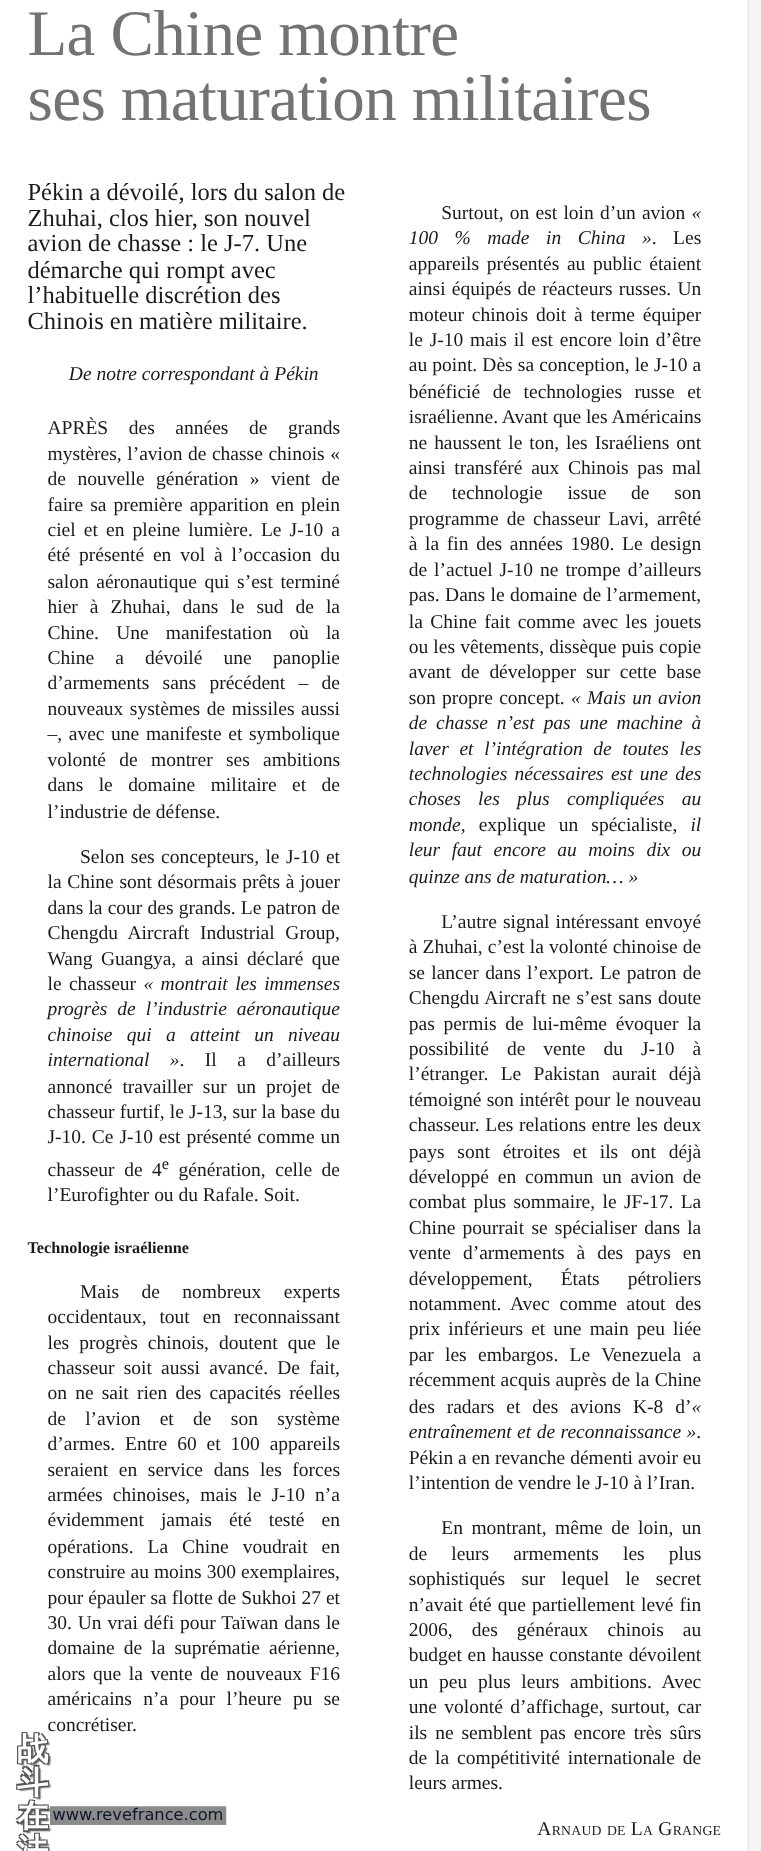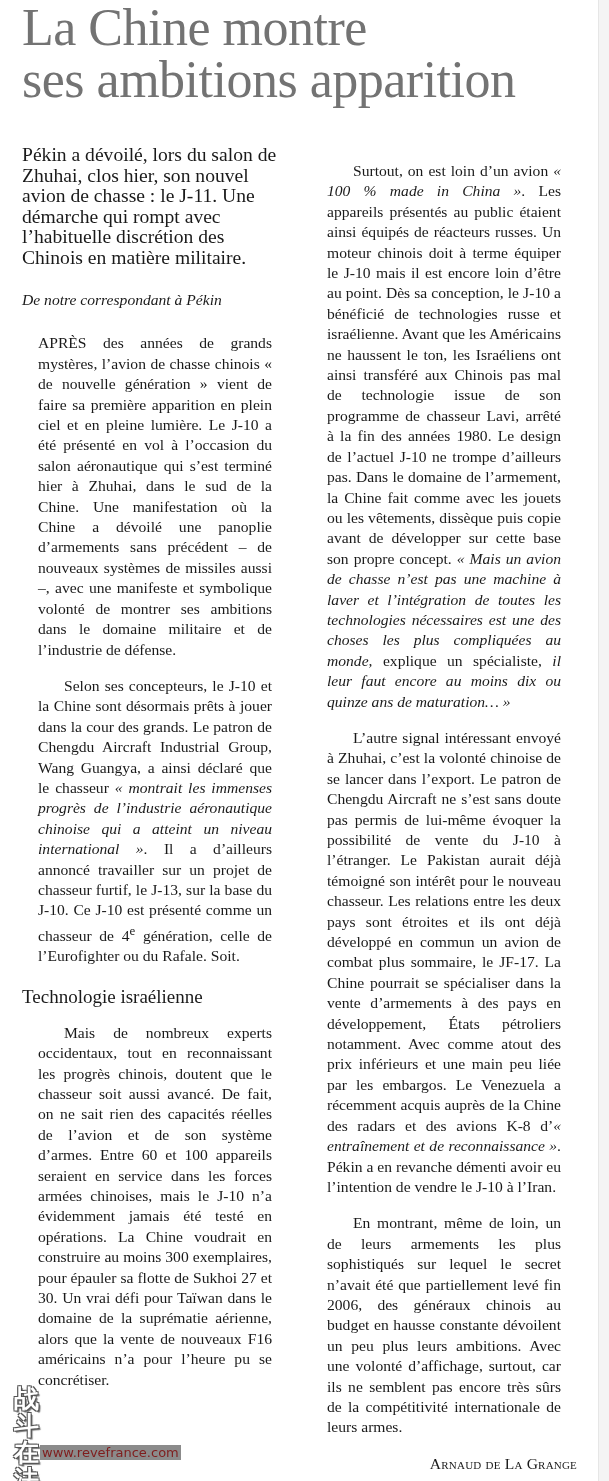--- a/index.html
+++ b/index.html
@@ -23,56 +23,56 @@
   .col-left { left: 22px; }
   .col-right { left: 311px; }
   .kicker {
     font-family: "Liberation Sans", "DejaVu Sans", sans-serif; font-weight: bold;
     font-size: 16px; line-height: 17px; letter-spacing: -0.3px; text-transform: uppercase;
     margin: 0; text-align: left;
   }
   .chapo {
     font-size: 19.6px; line-height: 20.5px; margin: 0 0 22px 0; text-align: left;
   }
-  .byline-intro { font-style: italic; margin: 0 0 23px 0; text-align: left; }
+  .byline-intro { font-style: italic; margin: 0 0 23px 0; text-align: center; }
   p { margin: 16px; }
   .indent { text-indent: 26px; }
   em { font-style: italic; }
   .subhead {
-    font-weight: normal; font-size: 19px; line-height: 20px; margin: 20px 0 0 0; text-align: left;
+    font-weight: bold; font-size: 13px; line-height: 20px; margin: 20px 0 0 0; text-align: left;
   }
   .signature {
     text-align: right; font-weight: normal; font-variant: small-caps; letter-spacing: 0.2px; margin-top: 1px;
   }
   .watermark {
     position: absolute; left: 14px; top: 1429px; width: 130px; height: 46px;
     display: flex; flex-direction: row; align-items: center; pointer-events: auto;
   }
   .wm-logo {
     font-family: "DejaVu Sans", sans-serif; font-weight: bold; font-size: 25px; line-height: 27px;
     color: #ffffff; letter-spacing: 1px;
     text-shadow: -1px -1px 0 #555, 1px -1px 0 #555, -1px 1px 0 #555, 1px 1px 0 #555, 2px 2px 1px #777;
   }
   .wm-url {
-    font-family: "DejaVu Sans", sans-serif; font-size: 13px; line-height: 15px; color: #7f1d1d;
+    font-family: "DejaVu Sans", sans-serif; font-size: 13px; line-height: 15px; color: #0f172a;
     background: rgba(90,90,90,0.7); padding: 0 2px;
   }
 </style>
 </head>
 <body>
 
 <div class="edge-strip"></div>
 
 <h1 class="headline">
   <span>La Chine montre</span><br>
-  <span>ses ambitions apparition</span>
+  <span>ses maturation militaires</span>
 </h1>
 
 <div class="col col-left">
-  <div class="chapo">Pékin a dévoilé, lors du salon de Zhuhai, clos hier, son nouvel avion de chasse : le J-11. Une démarche qui rompt avec l’habituelle discrétion des Chinois en matière militaire.</div>
+  <div class="chapo">Pékin a dévoilé, lors du salon de Zhuhai, clos hier, son nouvel avion de chasse : le J-7. Une démarche qui rompt avec l’habituelle discrétion des Chinois en matière militaire.</div>
   <div class="byline-intro">De notre correspondant à Pékin</div>
 
   <p>APRÈS des années de grands mystères, l’avion de chasse chinois « de nouvelle génération » vient de faire sa première apparition en plein ciel et en pleine lumière. Le J-10 a été présenté en vol à l’occasion du salon aéronautique qui s’est terminé hier à Zhuhai, dans le sud de la Chine. Une manifestation où la Chine a dévoilé une panoplie d’armements sans précédent – de nouveaux systèmes de missiles aussi –, avec une manifeste et symbolique volonté de montrer ses ambitions dans le domaine militaire et de l’industrie de défense.</p>
   <p class="indent"><span>Selon ses concepteurs, le J-10 et la Chine sont désormais prêts à jouer dans la cour des grands. Le patron de Chengdu Aircraft Industrial Group, Wang Guangya, a ainsi déclaré que le chasseur </span><em>« montrait les immenses progrès de l’industrie aéronautique chinoise qui a atteint un niveau international »</em><span>. Il a d’ailleurs annoncé travailler sur un projet de chasseur furtif, le J-13, sur la base du J-10. Ce J-10 est présenté comme un chasseur de 4</span><sup>e</sup><span> génération, celle de l’Eurofighter ou du Rafale. Soit.</span></p>
 
   <div class="subhead">Technologie israélienne</div>
   <p class="indent">Mais de nombreux experts occidentaux, tout en reconnaissant les progrès chinois, doutent que le chasseur soit aussi avancé. De fait, on ne sait rien des capacités réelles de l’avion et de son système d’armes. Entre 60 et 100 appareils seraient en service dans les forces armées chinoises, mais le J-10 n’a évidemment jamais été testé en opérations. La Chine voudrait en construire au moins 300 exemplaires, pour épauler sa flotte de Sukhoi 27 et 30. Un vrai défi pour Taïwan dans le domaine de la suprématie aérienne, alors que la vente de nouveaux F16 américains n’a pour l’heure pu se concrétiser.</p>
 </div>
 
 <div class="col col-right">

